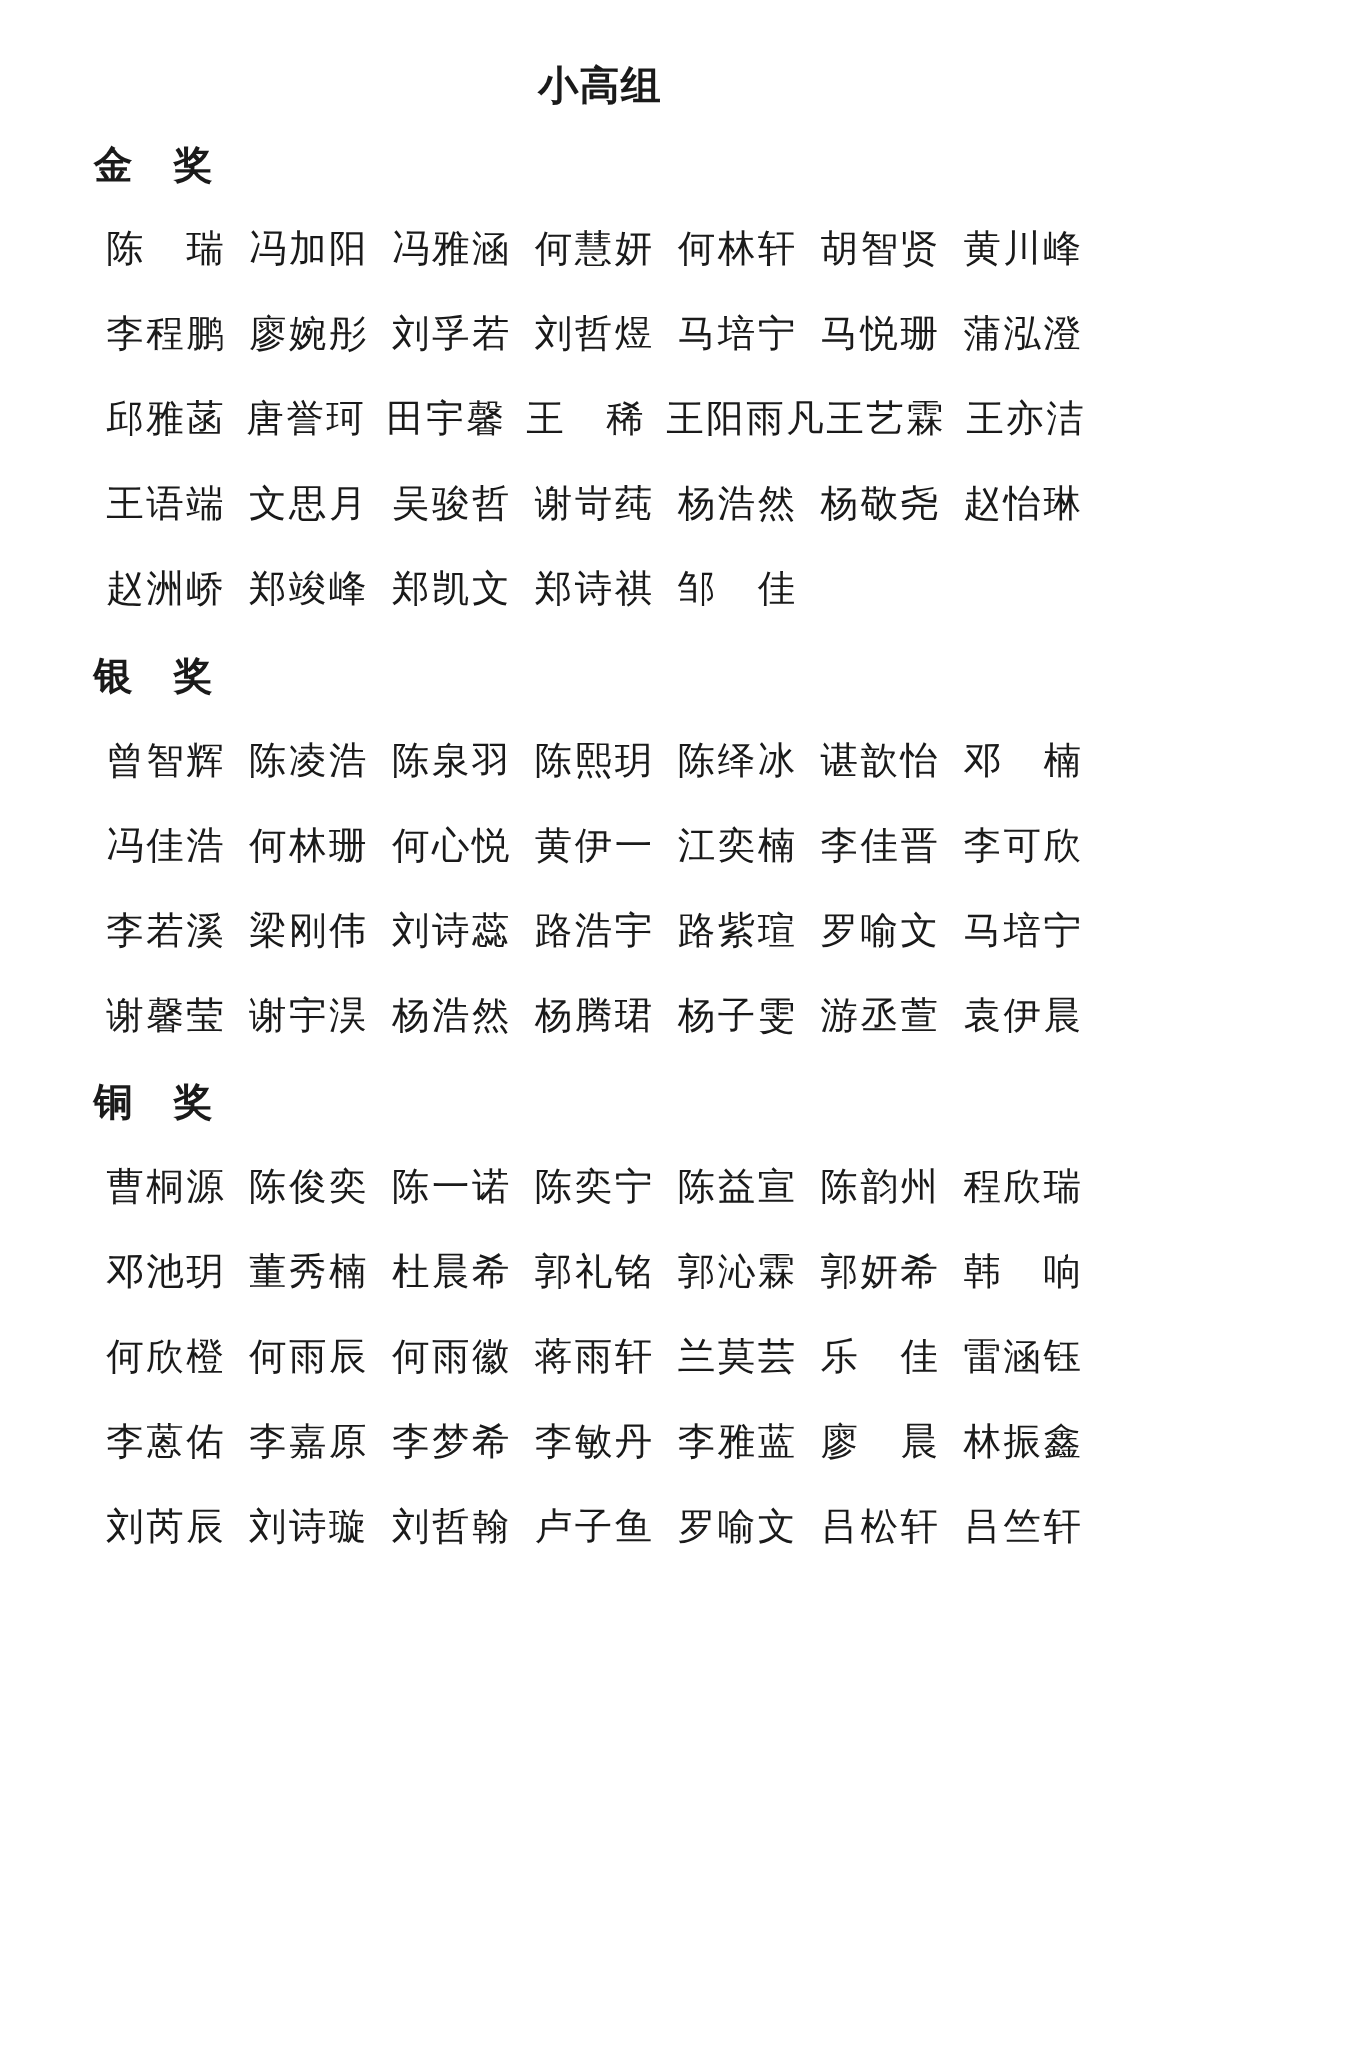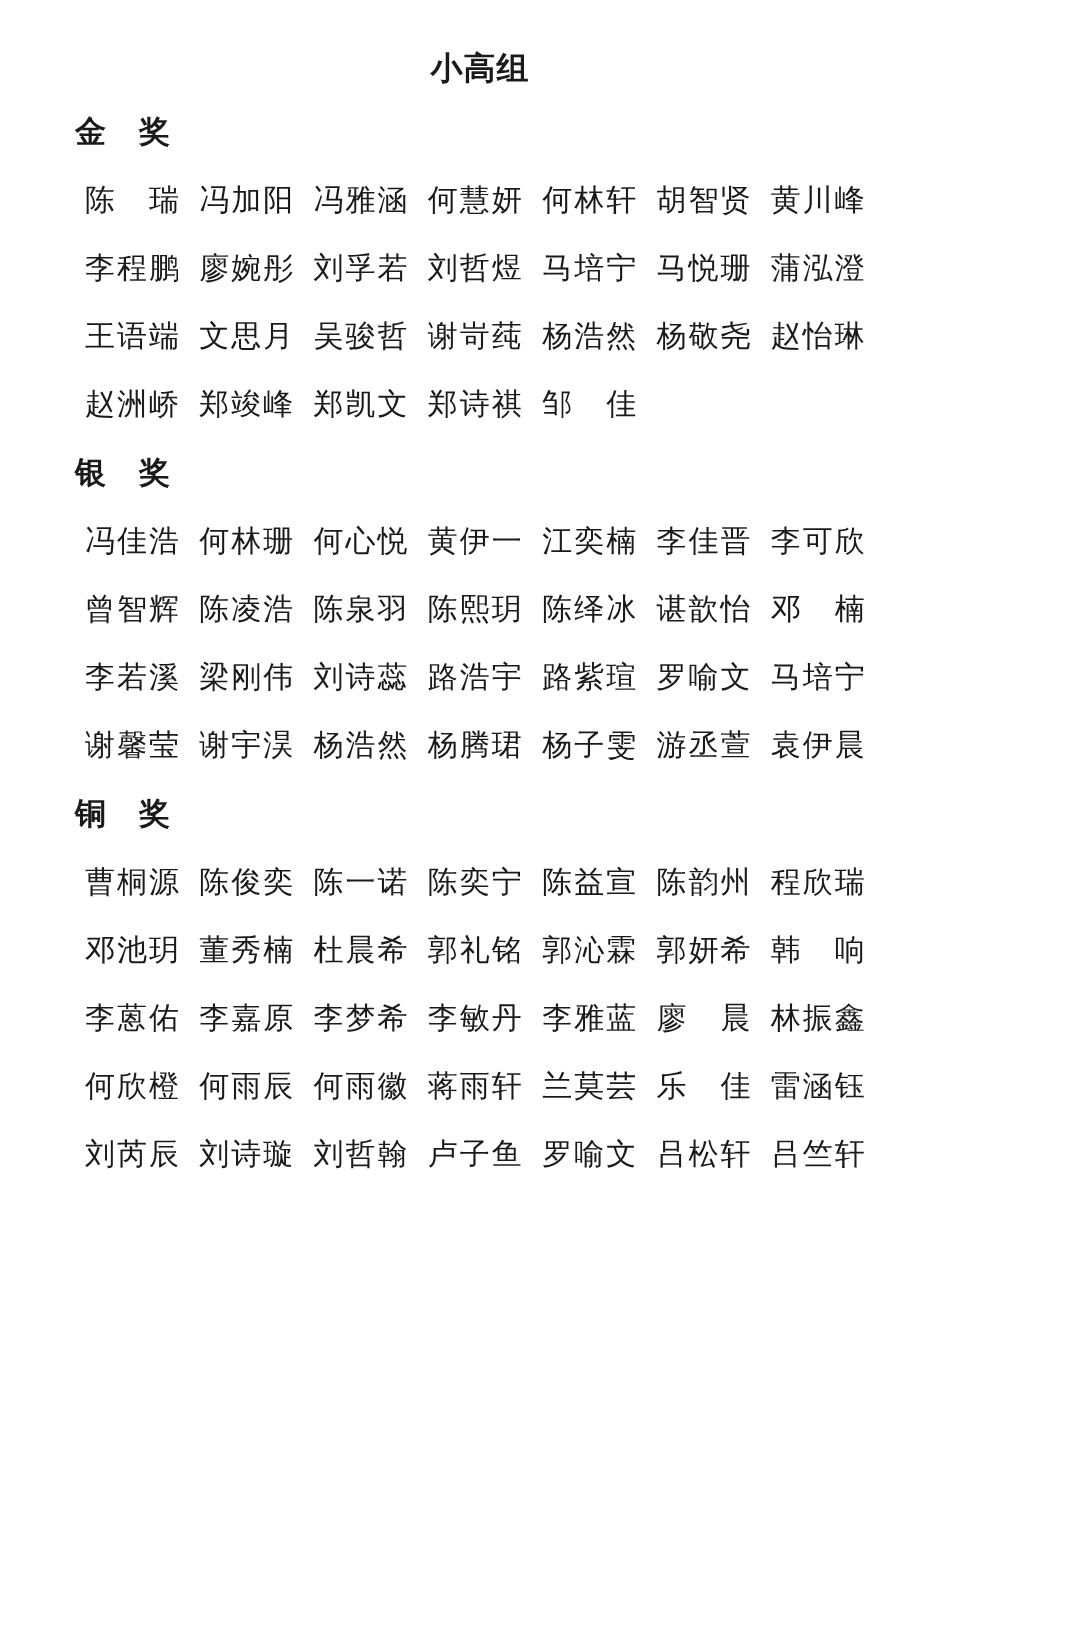--- a/index.html
+++ b/index.html
@@ -71,55 +71,64 @@
         <div class="name-row">
           <span class="name-cell">李程鹏</span>
           <span class="name-cell">廖婉彤</span>
           <span class="name-cell">刘孚若</span>
           <span class="name-cell">刘哲煜</span>
           <span class="name-cell">马培宁</span>
           <span class="name-cell">马悦珊</span>
           <span class="name-cell">蒲泓澄</span>
         </div>
         <div class="name-row">
+          <span class="name-cell">邱雅菡</span>
+          <span class="name-cell">唐誉珂</span>
+          <span class="name-cell">田宇馨</span>
+          <span class="name-cell">王　稀</span>
+          <span class="name-cell">王阳雨凡</span>
+          <span class="name-cell">王艺霖</span>
+          <span class="name-cell">王亦洁</span>
+        </div>
+        <div class="name-row">
           <span class="name-cell">王语端</span>
           <span class="name-cell">文思月</span>
           <span class="name-cell">吴骏哲</span>
           <span class="name-cell">谢岢莼</span>
           <span class="name-cell">杨浩然</span>
           <span class="name-cell">杨敬尧</span>
           <span class="name-cell">赵怡琳</span>
         </div>
         <div class="name-row">
           <span class="name-cell">赵洲峤</span>
           <span class="name-cell">郑竣峰</span>
           <span class="name-cell">郑凯文</span>
           <span class="name-cell">郑诗祺</span>
           <span class="name-cell">邹　佳</span>
         </div>
       </section>
       <section>
         <h2 class="section-heading">银　奖</h2>
         <div class="name-row">
+          <span class="name-cell">曾智辉</span>
+          <span class="name-cell">陈凌浩</span>
+          <span class="name-cell">陈泉羽</span>
+          <span class="name-cell">陈熙玥</span>
+          <span class="name-cell">陈绎冰</span>
+          <span class="name-cell">谌歆怡</span>
+          <span class="name-cell">邓　楠</span>
+        </div>
+        <div class="name-row">
           <span class="name-cell">冯佳浩</span>
           <span class="name-cell">何林珊</span>
           <span class="name-cell">何心悦</span>
           <span class="name-cell">黄伊一</span>
           <span class="name-cell">江奕楠</span>
           <span class="name-cell">李佳晋</span>
           <span class="name-cell">李可欣</span>
-        </div>
-        <div class="name-row">
-          <span class="name-cell">曾智辉</span>
-          <span class="name-cell">陈凌浩</span>
-          <span class="name-cell">陈泉羽</span>
-          <span class="name-cell">陈熙玥</span>
-          <span class="name-cell">陈绎冰</span>
-          <span class="name-cell">谌歆怡</span>
-          <span class="name-cell">邓　楠</span>
         </div>
         <div class="name-row">
           <span class="name-cell">李若溪</span>
           <span class="name-cell">梁刚伟</span>
           <span class="name-cell">刘诗蕊</span>
           <span class="name-cell">路浩宇</span>
           <span class="name-cell">路紫瑄</span>
           <span class="name-cell">罗喻文</span>
           <span class="name-cell">马培宁</span>
         </div>
@@ -147,36 +156,36 @@
         <div class="name-row">
           <span class="name-cell">邓池玥</span>
           <span class="name-cell">董秀楠</span>
           <span class="name-cell">杜晨希</span>
           <span class="name-cell">郭礼铭</span>
           <span class="name-cell">郭沁霖</span>
           <span class="name-cell">郭妍希</span>
           <span class="name-cell">韩　响</span>
         </div>
         <div class="name-row">
+          <span class="name-cell">何欣橙</span>
+          <span class="name-cell">何雨辰</span>
+          <span class="name-cell">何雨徽</span>
+          <span class="name-cell">蒋雨轩</span>
+          <span class="name-cell">兰莫芸</span>
+          <span class="name-cell">乐　佳</span>
+          <span class="name-cell">雷涵钰</span>
+        </div>
+        <div class="name-row">
           <span class="name-cell">李蒽佑</span>
           <span class="name-cell">李嘉原</span>
           <span class="name-cell">李梦希</span>
           <span class="name-cell">李敏丹</span>
           <span class="name-cell">李雅蓝</span>
           <span class="name-cell">廖　晨</span>
           <span class="name-cell">林振鑫</span>
-        </div>
-        <div class="name-row">
-          <span class="name-cell">何欣橙</span>
-          <span class="name-cell">何雨辰</span>
-          <span class="name-cell">何雨徽</span>
-          <span class="name-cell">蒋雨轩</span>
-          <span class="name-cell">兰莫芸</span>
-          <span class="name-cell">乐　佳</span>
-          <span class="name-cell">雷涵钰</span>
         </div>
         <div class="name-row">
           <span class="name-cell">刘芮辰</span>
           <span class="name-cell">刘诗璇</span>
           <span class="name-cell">刘哲翰</span>
           <span class="name-cell">卢子鱼</span>
           <span class="name-cell">罗喻文</span>
           <span class="name-cell">吕松轩</span>
           <span class="name-cell">吕竺轩</span>
         </div>

